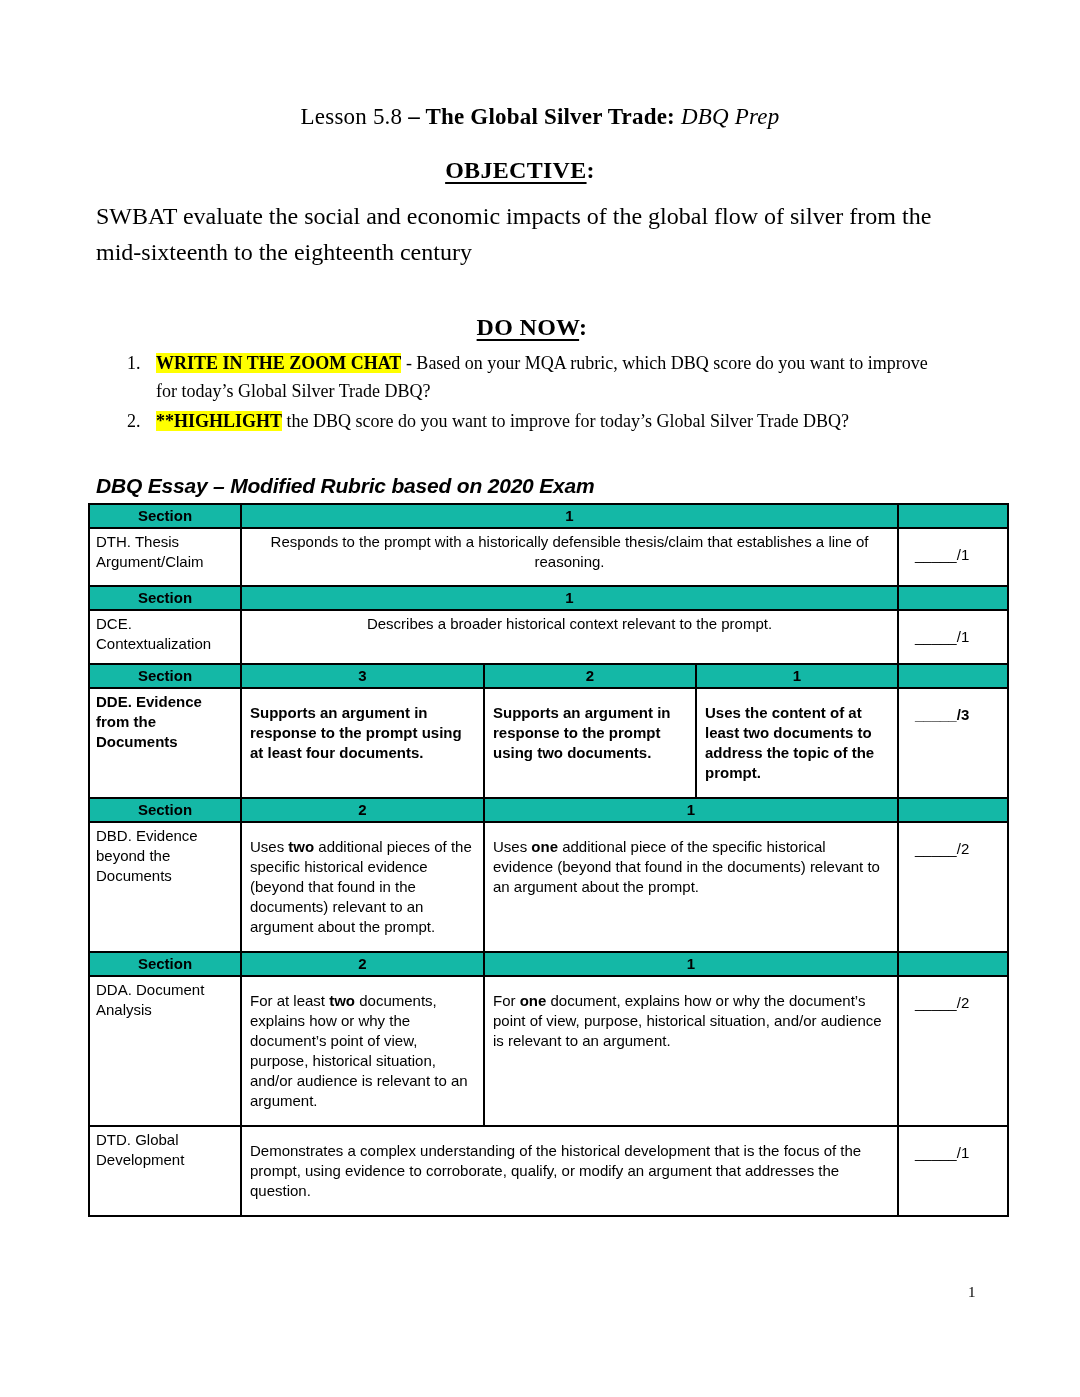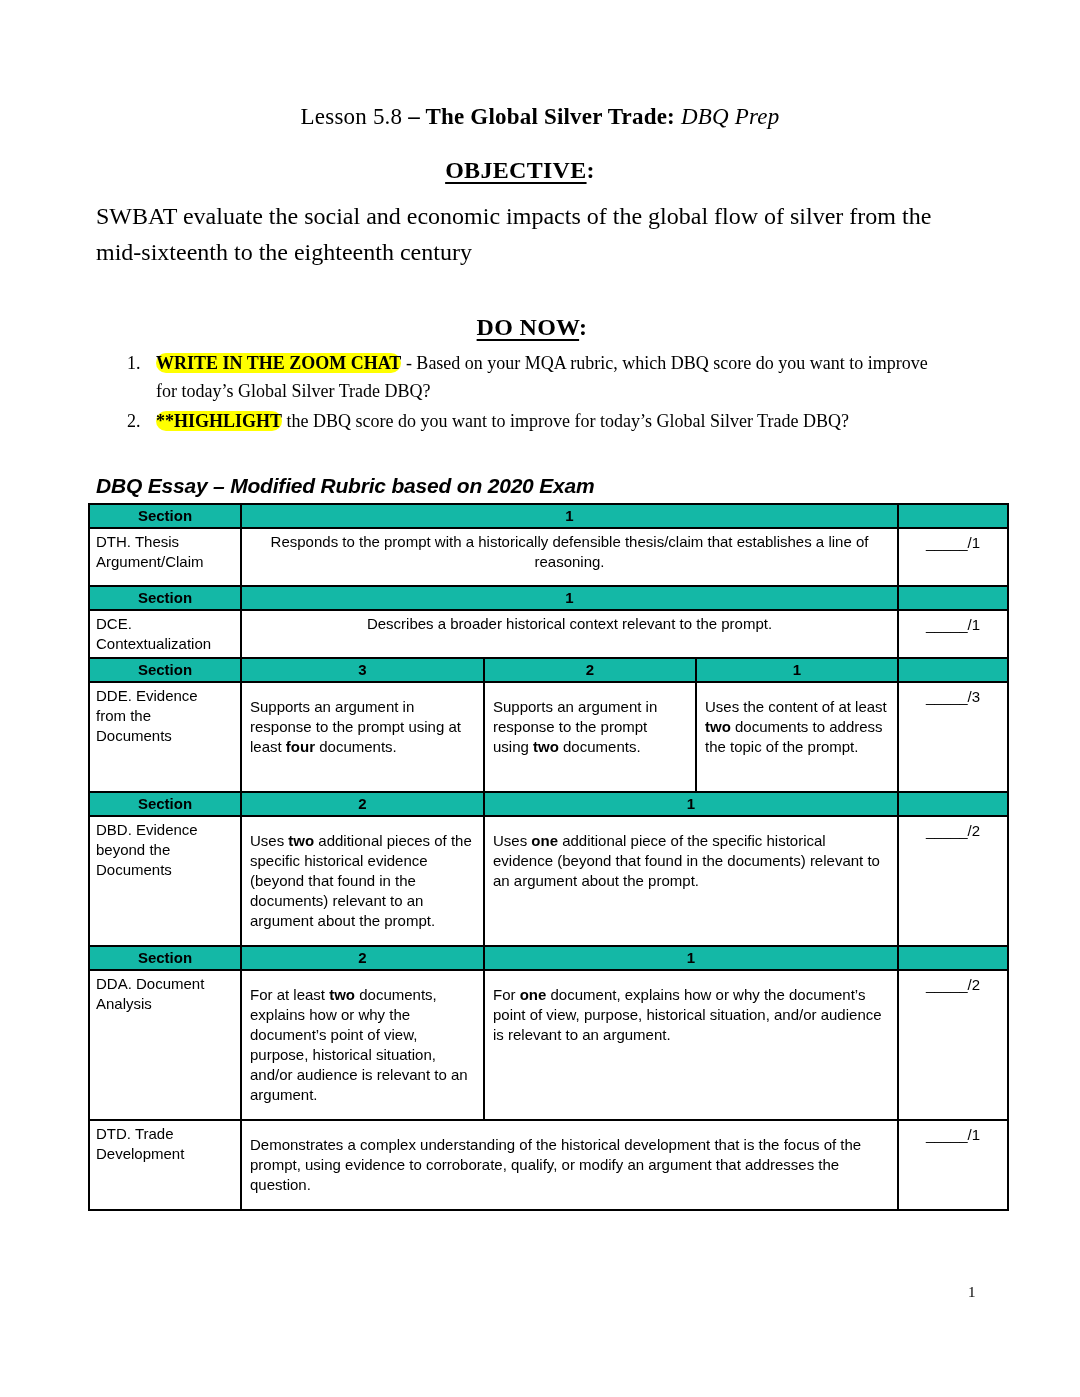--- a/index.html
+++ b/index.html
@@ -60,21 +60,20 @@
     margin-bottom: 2px;
   }
   .donow-item .num {
     width: 29px;
     flex: 0 0 29px;
   }
   .donow-item .item-text { flex: 1; }
   .hl {
     background: #ffff00;
     font-weight: bold;
-    border-radius: 10px;
   }
 
   
   .rubric-block { margin-left: 88px; width: 919px; margin-top: 38px; }
   .rubric-title {
     font-family: "Liberation Sans", sans-serif;
     font-size: 21px;
     font-weight: bold;
     font-style: italic;
     margin-left: 8px;
@@ -108,23 +107,22 @@
   }
   td.cell {
     padding: 14px 8px;
     text-align: left;
   }
   td.cell-center {
     padding: 3px 8px;
     text-align: center;
   }
   td.score {
-    text-align: center;
     vertical-align: middle;
-    padding: 4px;
+    padding: 16px;
   }
 
   .page-number {
     position: absolute;
     left: 968px;
     top: 1284px;
     font-size: 15px;
     font-family: "Liberation Serif", serif;
   }
 </style>
@@ -192,21 +190,21 @@
       </tr>
 
       <tr>
         <td class="hdr">Section</td>
         <td class="hdr">3</td>
         <td class="hdr">2</td>
         <td class="hdr">1</td>
         <td class="hdr"></td>
       </tr>
 
-      <tr style="height:110px;">
+      <tr style="height:110px;font-weight:bold;">
         <td class="sec">DDE. Evidence from the Documents</td>
         <td class="cell">Supports an argument in response to the prompt using at least <b>four</b> documents.</td>
         <td class="cell">Supports an argument in response to the prompt using <b>two</b> documents.</td>
         <td class="cell">Uses the content of at least <b>two</b> documents to address the topic of the prompt.</td>
         <td class="score">_____/3</td>
       </tr>
 
       <tr>
         <td class="hdr">Section</td>
         <td class="hdr">2</td>
@@ -229,21 +227,21 @@
       </tr>
 
       <tr style="height:130px;">
         <td class="sec">DDA. Document Analysis</td>
         <td class="cell">For at least <b>two</b> documents, explains how or why the document’s point of view, purpose, historical situation, and/or audience is relevant to an argument.</td>
         <td class="cell" colspan="2">For <b>one</b> document, explains how or why the document’s point of view, purpose, historical situation, and/or audience is relevant to an argument.</td>
         <td class="score">_____/2</td>
       </tr>
 
       <tr style="height:66px;">
-        <td class="sec">DTD. Trade Development</td>
+        <td class="sec">DTD. Global Development</td>
         <td class="cell" colspan="3">Demonstrates a complex understanding of the historical development that is the focus of the prompt, using evidence to corroborate, qualify, or modify an argument that addresses the question.</td>
         <td class="score">_____/1</td>
       </tr>
     </tbody>
       </table>
   </div>
 
   <div class="page-number">1</div>
 
 </div>

